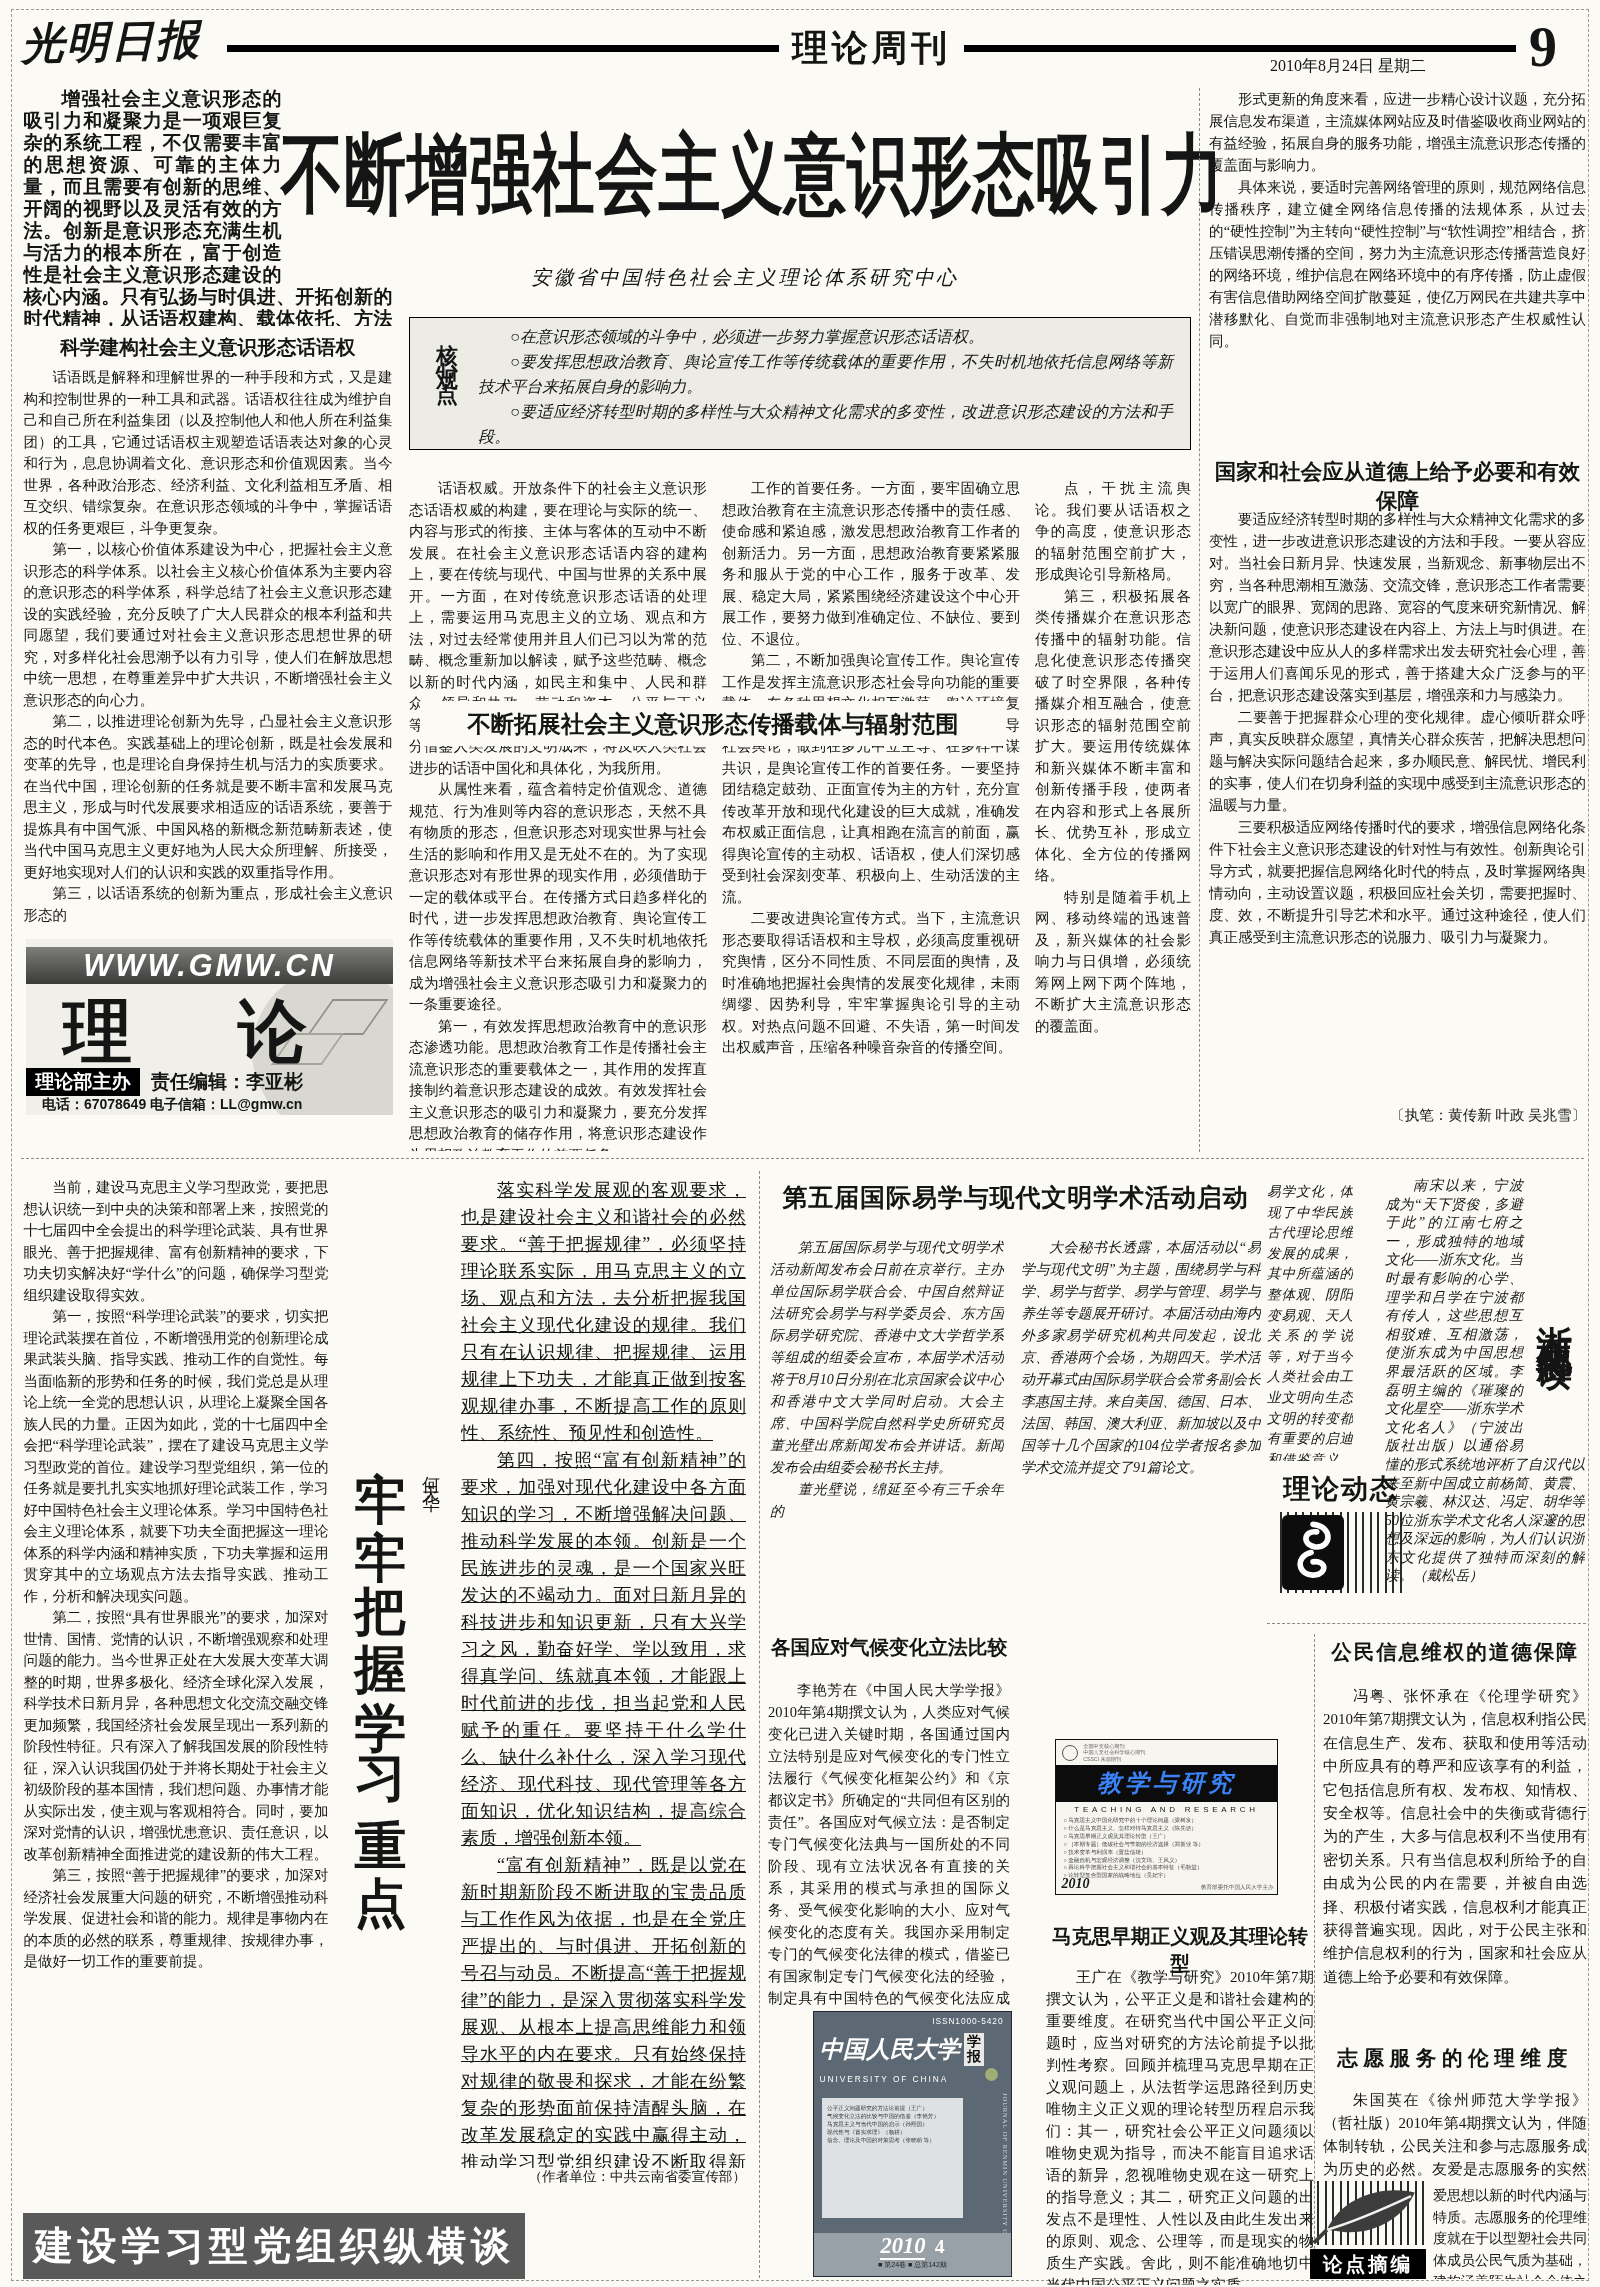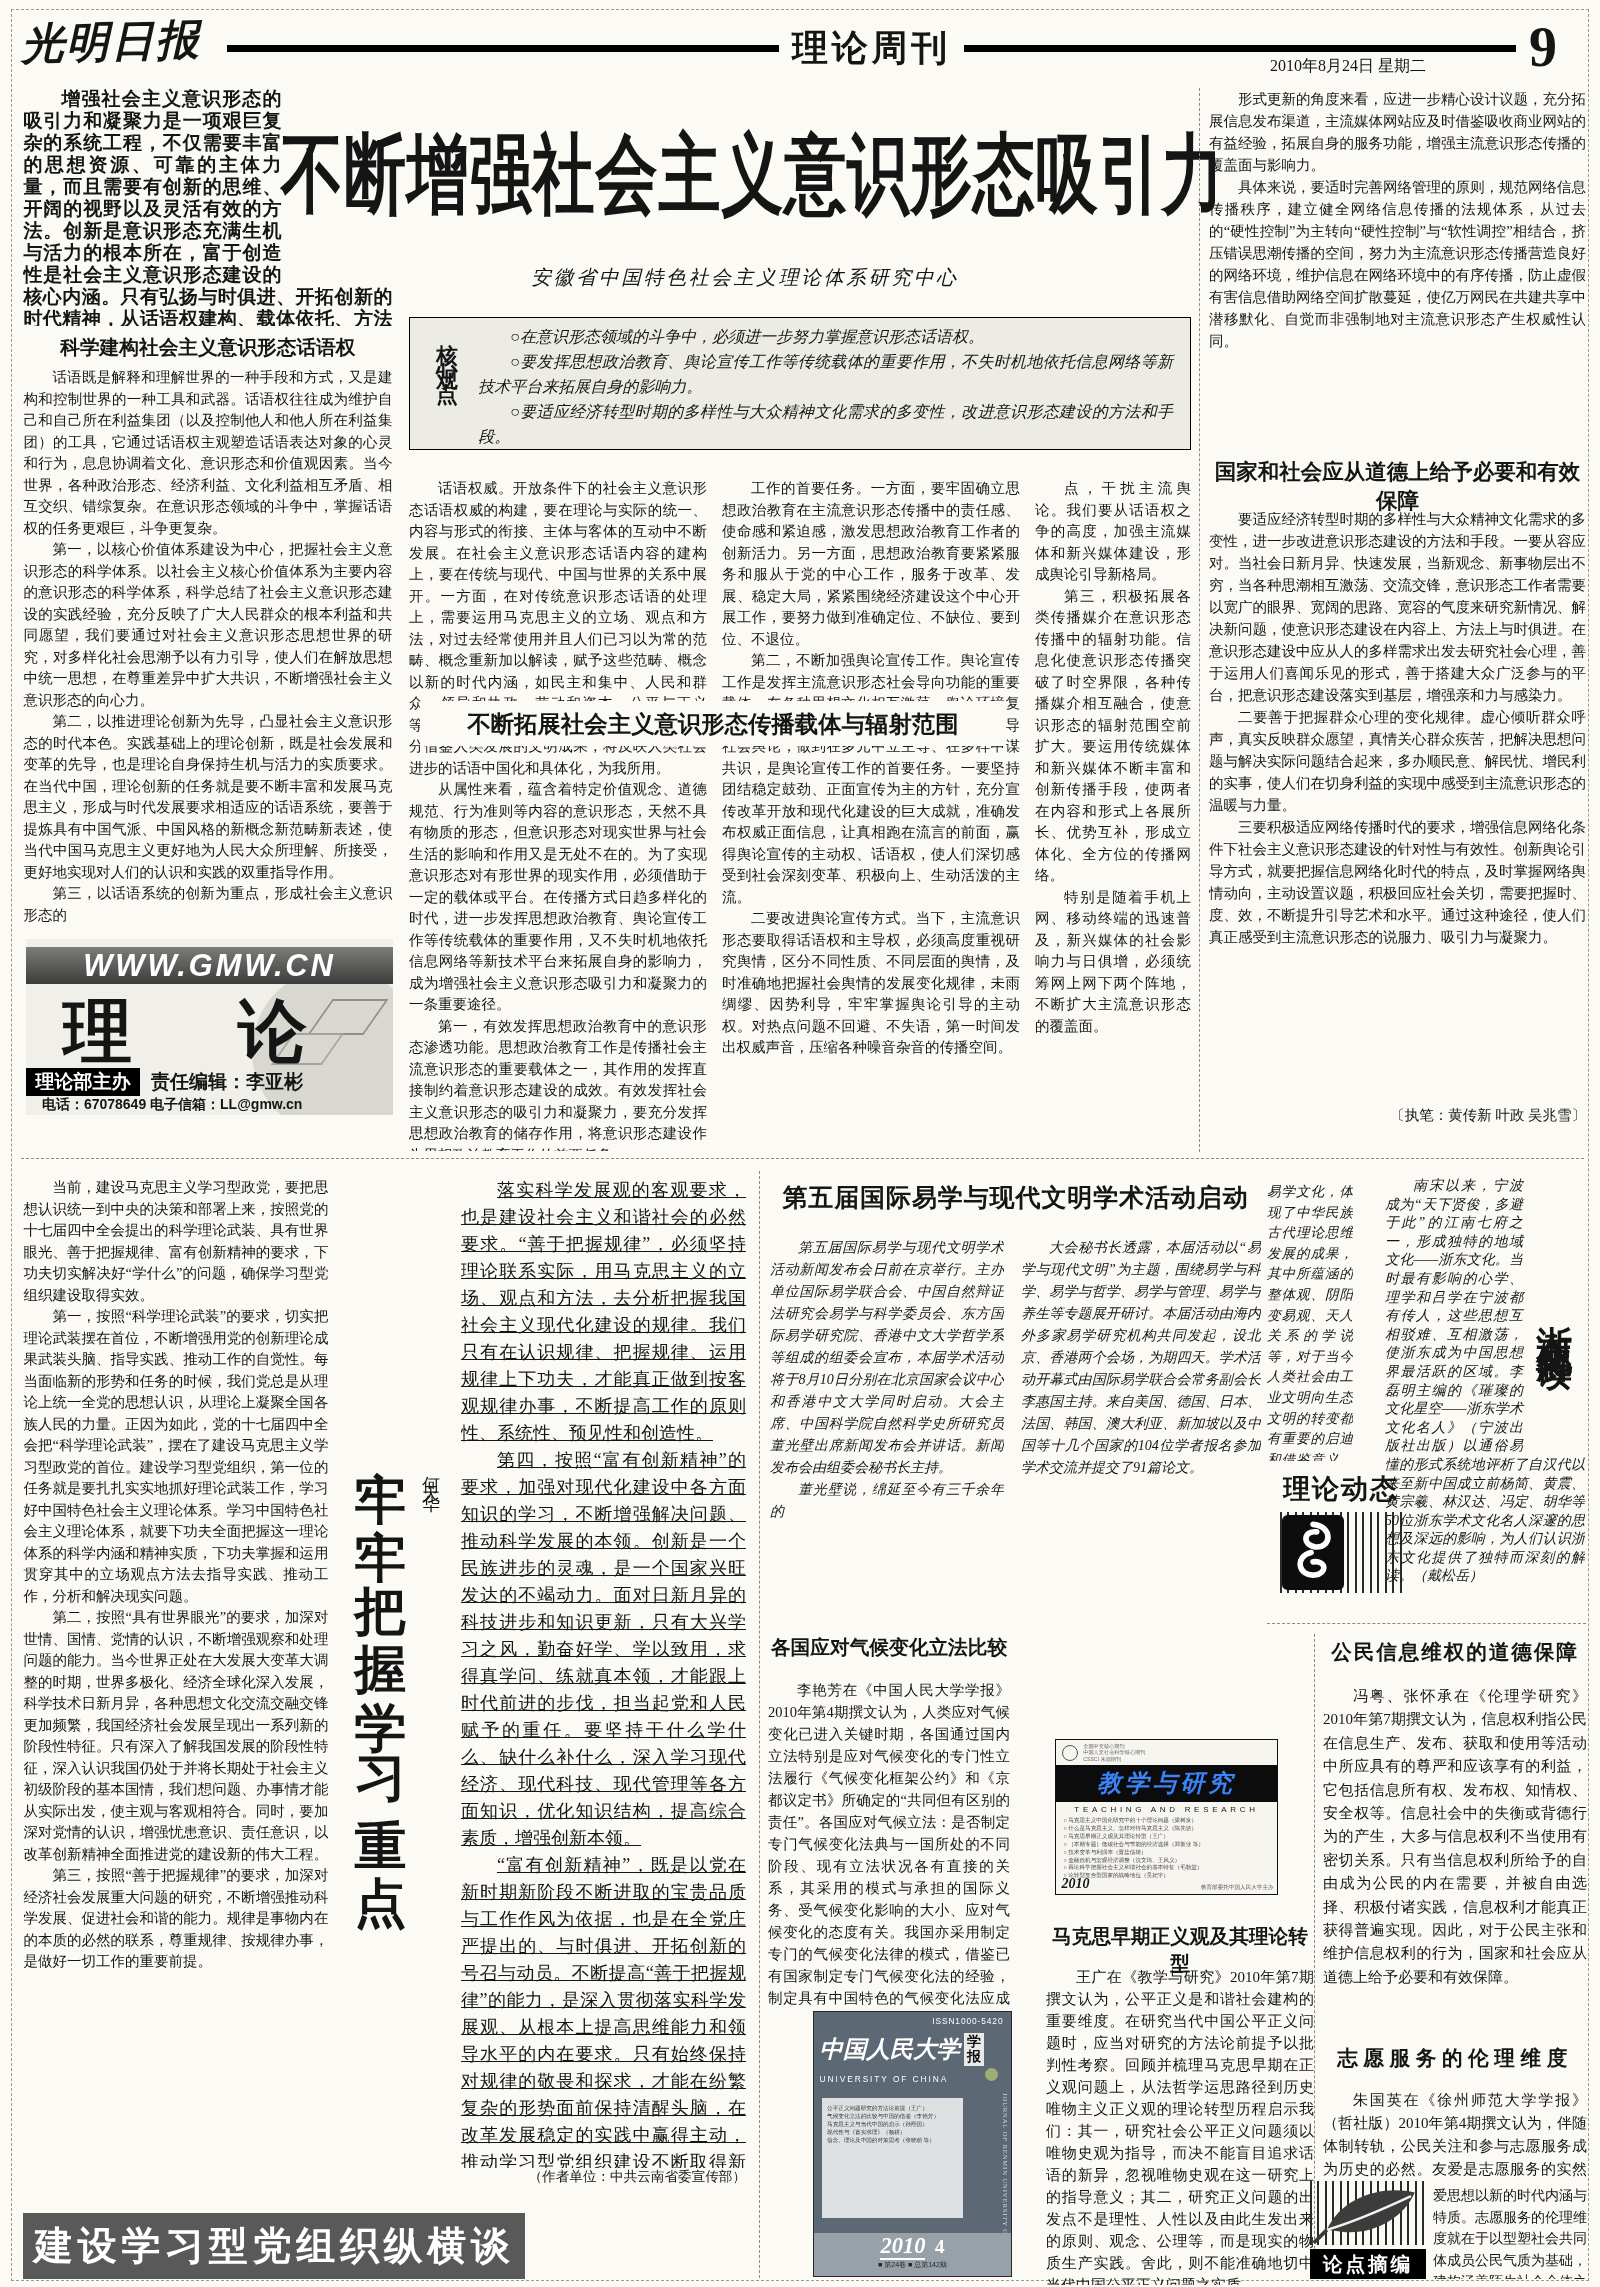--- a/index.html
+++ b/index.html
@@ -86,21 +86,21 @@
         <p>第一，有效发挥思想政治教育中的意识形态渗透功能。思想政治教育工作是传播社会主流意识形态的重要载体之一，其作用的发挥直接制约着意识形态建设的成效。有效发挥社会主义意识形态的吸引力和凝聚力，要充分发挥思想政治教育的储存作用，将意识形态建设作为思想政治教育工作的首要任务。</p>
       </div>
     <div style="width:15px;"></div>
     <div class="col jus oh" style="width:298px;height:673px;font-size:14.5px;line-height:21.5px;">
         <p>工作的首要任务。一方面，要牢固确立思想政治教育在主流意识形态传播中的责任感、使命感和紧迫感，激发思想政治教育工作者的创新活力。另一方面，思想政治教育要紧紧服务和服从于党的中心工作，服务于改革、发展、稳定大局，紧紧围绕经济建设这个中心开展工作，要努力做到准确定位、不缺位、要到位、不退位。</p>
         <p>第二，不断加强舆论宣传工作。舆论宣传工作是发挥主流意识形态社会导向功能的重要载体。在各种思想文化相互激荡、舆论环境复杂多变的今天，有效运用大众传媒，正确引导社会舆论，做到在多元中立主导、在多样中谋共识，是舆论宣传工作的首要任务。一要坚持团结稳定鼓劲、正面宣传为主的方针，充分宣传改革开放和现代化建设的巨大成就，准确发布权威正面信息，让真相跑在流言的前面，赢得舆论宣传的主动权、话语权，使人们深切感受到社会深刻变革、积极向上、生动活泼的主流。</p>
         <p>二要改进舆论宣传方式。当下，主流意识形态要取得话语权和主导权，必须高度重视研究舆情，区分不同性质、不同层面的舆情，及时准确地把握社会舆情的发展变化规律，未雨绸缪、因势利导，牢牢掌握舆论引导的主动权。对热点问题不回避、不失语，第一时间发出权威声音，压缩各种噪音杂音的传播空间。</p>
       </div>
     <div style="width:15px;"></div>
     <div class="col jus oh" style="width:156px;height:673px;font-size:14.5px;line-height:21.5px;">
-        <p>点，干扰主流舆论。我们要从话语权之争的高度，加强主流媒体和新兴媒体建设，形成舆论引导新格局。</p>
+        <p>点，干扰主流舆论。我们要从话语权之争的高度，使意识形态的辐射范围空前扩大，形成舆论引导新格局。</p>
         <p>第三，积极拓展各类传播媒介在意识形态传播中的辐射功能。信息化使意识形态传播突破了时空界限，各种传播媒介相互融合，使意识形态的辐射范围空前扩大。要运用传统媒体和新兴媒体不断丰富和创新传播手段，使两者在内容和形式上各展所长、优势互补，形成立体化、全方位的传播网络。</p>
         <p>特别是随着手机上网、移动终端的迅速普及，新兴媒体的社会影响力与日俱增，必须统筹网上网下两个阵地，不断扩大主流意识形态的覆盖面。</p>
       </div>
   </div>
   <div class="abs ctr san" style="left:420px;top:701px;width:586px;height:45px;background:#fbfaf5;font-size:23.4px;font-weight:bold;display:flex;align-items:center;justify-content:center;">不断拓展社会主义意识形态传播载体与辐射范围</div>
 
   <div class="abs" style="left:1209px;top:88px;width:377px;">
     <div class="col jus oh" style="height:375px;font-size:14.5px;line-height:22px;">
         <p>形式更新的角度来看，应进一步精心设计议题，充分拓展信息发布渠道，主流媒体网站应及时借鉴吸收商业网站的有益经验，拓展自身的服务功能，增强主流意识形态传播的覆盖面与影响力。</p>
         <p>具体来说，要适时完善网络管理的原则，规范网络信息传播秩序，建立健全网络信息传播的法规体系，从过去的“硬性控制”为主转向“硬性控制”与“软性调控”相结合，挤压错误思潮传播的空间，努力为主流意识形态传播营造良好的网络环境，维护信息在网络环境中的有序传播，防止虚假有害信息借助网络空间扩散蔓延，使亿万网民在共建共享中潜移默化、自觉而非强制地对主流意识形态产生权威性认同。</p>

